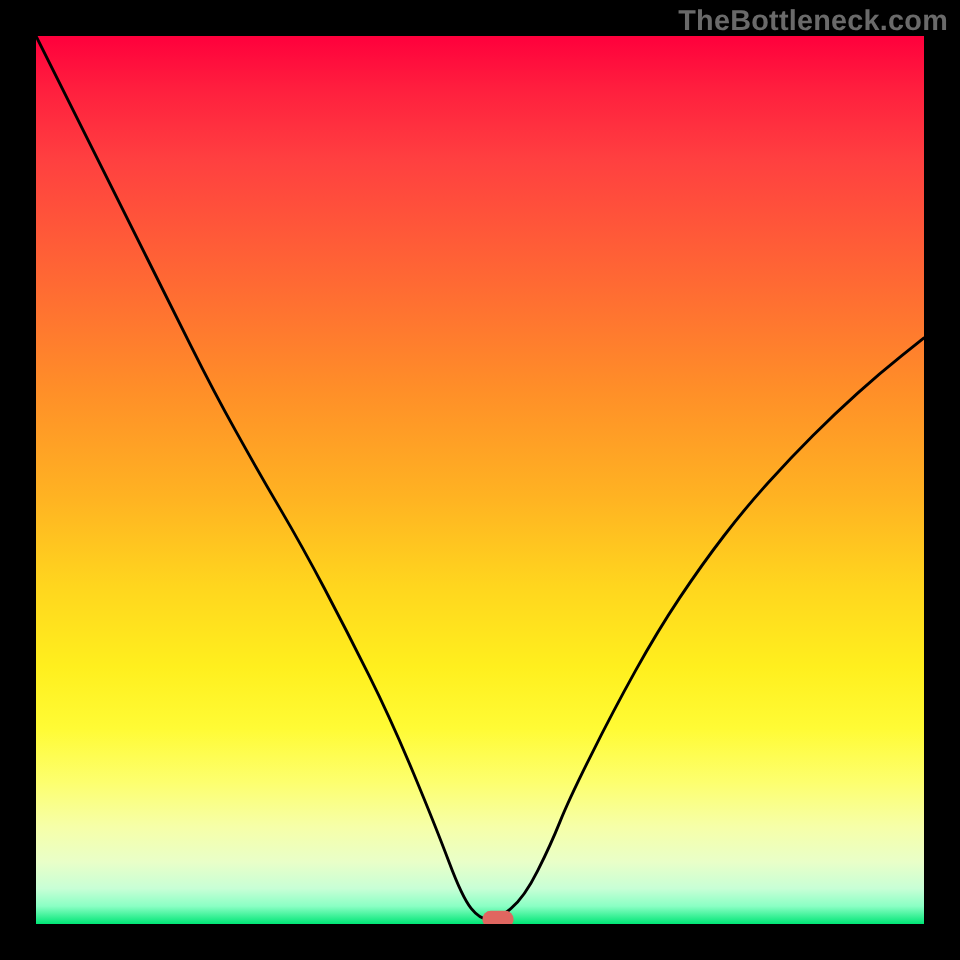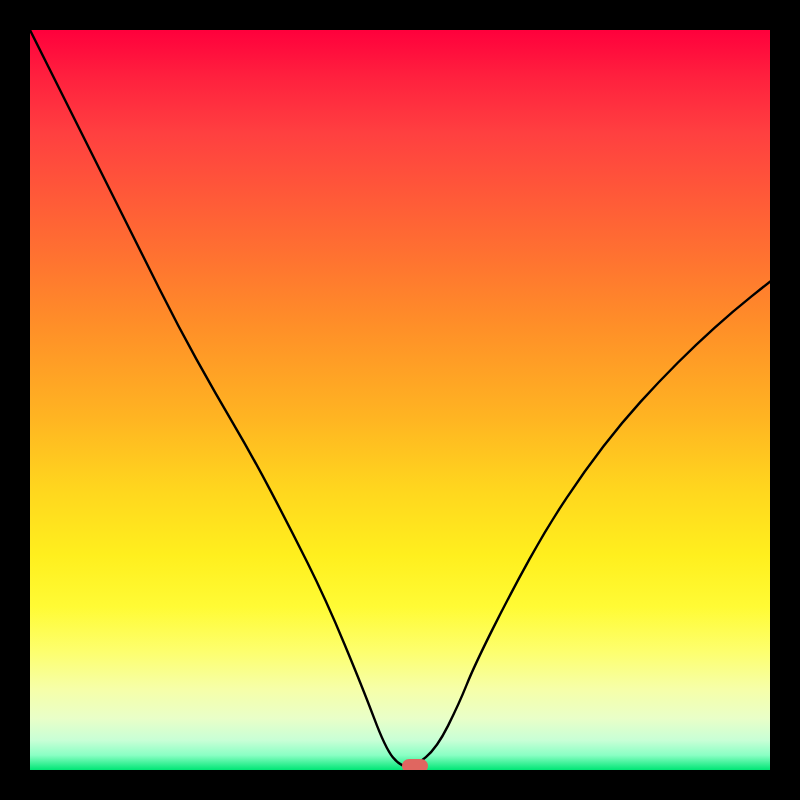--- a/index.html
+++ b/index.html
@@ -69,20 +69,21 @@
     height: 14px;
     border-radius: 7px;
     background: #e06660;
     transform: translate(-50%, -50%);
   }
 </style>
 </head>
 <body>
 
 <div class="frame">
+  <div class="watermark">TheBottleneck.com</div>
   <div class="plot-area">
     <div class="gradient"></div>
     <svg class="curve" viewBox="0 0 740 740" preserveAspectRatio="none">
       <path id="curve-path" d="M 0.00 0.00 Q 0.00 0.00 18.50 37.00 Q 37.00 74.00 55.50 111.00 Q 74.00 148.00 92.50 185.00 Q 111.00 222.00 129.50 259.00 Q 148.00 296.00 166.50 329.30 Q 185.00 362.60 203.50 394.05 Q 222.00 425.50 240.50 460.65 Q 259.00 495.80 277.50 532.80 Q 296.00 569.80 314.50 614.20 Q 333.00 658.60 344.10 688.20 Q 355.20 717.80 362.60 727.05 Q 370.00 736.30 377.40 736.30 Q 384.80 736.30 395.90 727.05 Q 407.00 717.80 418.10 695.60 Q 429.20 673.40 436.60 654.90 Q 444.00 636.40 462.50 599.40 Q 481.00 562.40 499.50 529.10 Q 518.00 495.80 536.50 468.05 Q 555.00 440.30 573.50 416.25 Q 592.00 392.20 610.50 371.85 Q 629.00 351.50 647.50 333.00 Q 666.00 314.50 684.50 297.85 Q 703.00 281.20 721.50 266.40 T 740.00 251.60" fill="none" stroke="#000" stroke-width="2.4" stroke-linejoin="round" stroke-linecap="round"></path>
     </svg>
     <div id="marker" class="marker" style="left: 384.8px; top: 736.3px; background: rgb(224, 102, 96);"></div>
   </div>
 </div>
 
 </body></html>

